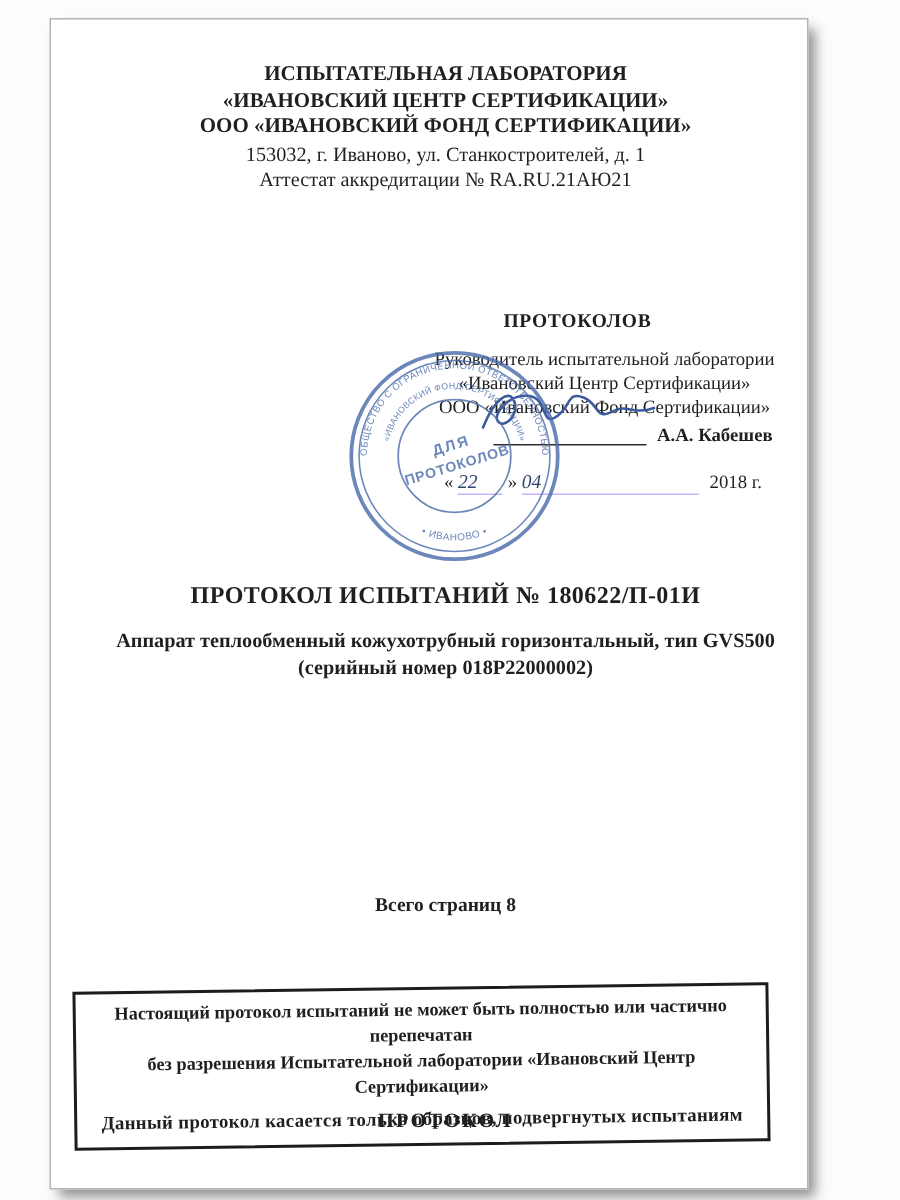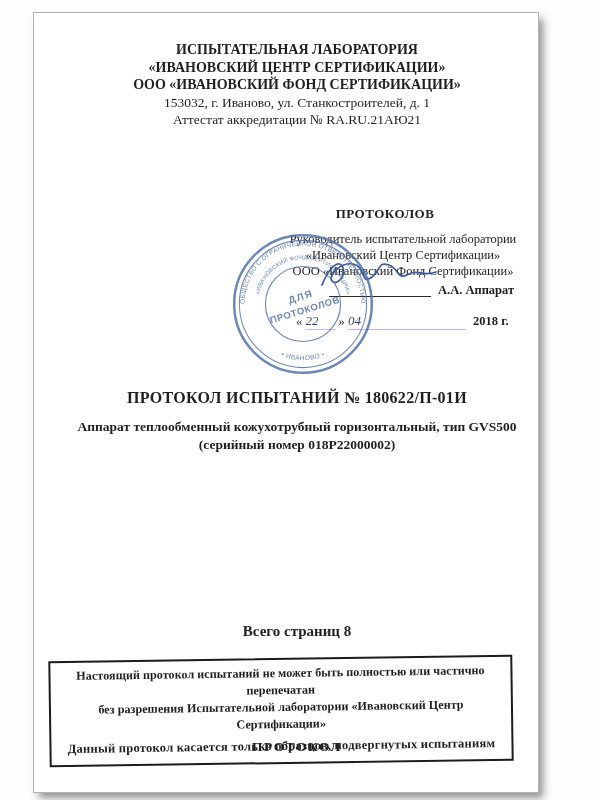--- a/index.html
+++ b/index.html
@@ -28,32 +28,32 @@
 
   .sig-underline { left:295px; top:264px; width:102px; height:20px; border-bottom:1px solid #2c2c2c; }
   .signature-svg { left:282px; top:240px; }
   .signer-name { left:404px; top:270px; font-size:12.5px; font-weight:bold; }
 
   .date-row { left:262px; top:300px; font-size:12.5px; white-space:nowrap; }
   .date-row .u { display:inline-block; border-bottom:1px solid #c4b5fd; text-align:left; }
   .u-day { width:30px; }
   .u-month { width:118px; }
   .hand { font-style:italic; color:#2e4470; font-size:13px; }
-  .year { font-weight:bold; margin-left:4px; }
+  .year { font-weight:normal; margin-left:4px; }
 
   
   .stamp { left:196px; top:218px; opacity:0.82; pointer-events:none; }
   .stamp text { font-family:"Liberation Sans","DejaVu Sans",sans-serif; }
 
   
   .protocol-title { top:376px; font-weight:bold; font-size:16px; letter-spacing:0.3px; }
   .device-line { top:406px; font-weight:bold; font-size:13.5px; }
   .serial-line { top:424px; font-weight:bold; font-size:13.5px; }
 
-  .pages-note { top:610px; font-weight:bold; font-size:15px; }
+  .pages-note { top:582px; font-weight:bold; font-size:13px; }
 
   
   .notice-box {
     left:15px; top:645px; width:464px;
     border:2px solid #1c1c1c;
     transform:rotate(-0.8deg);
     padding:5px 4px 7px 4px;
     text-align:center; font-weight:bold; font-size:12.2px; line-height:17px;
   }
   .notice-box .heavy { margin-top:5px; font-size:12.6px; letter-spacing:0.2px; }
@@ -79,21 +79,21 @@
       <div>Руководитель испытательной лаборатории</div>
       <div>«Ивановский Центр Сертификации»</div>
       <div>ООО «Ивановский Фонд Сертификации»</div>
     </div>
 
     <div class="abs sig-underline"></div>
     <svg class="abs signature-svg" width="132" height="42" viewBox="0 0 132 42">
       <path d="M6,32 C14,12 24,6 27,15 C30,24 20,33 16,28 C12,23 24,9 37,11 C50,13 44,33 56,24
                C65,17 62,8 73,12 C84,16 80,28 93,21 C102,16 106,24 120,19" fill="none" stroke="#3b5a9e" stroke-width="1.7" stroke-linecap="round"></path>
     </svg>
-    <div class="abs signer-name">А.А. Аппарат</div>
+    <div class="abs signer-name">А.А. Кабешев</div>
 
     <div class="abs date-row">
       <span>«</span>
       <span class="u u-day hand">22</span>
       <span>»</span>
       <span class="u u-month hand">04</span>
       <span class="year">2018 г.</span>
     </div>
 
     <svg class="abs stamp" width="146" height="146" viewBox="0 0 140 140">

